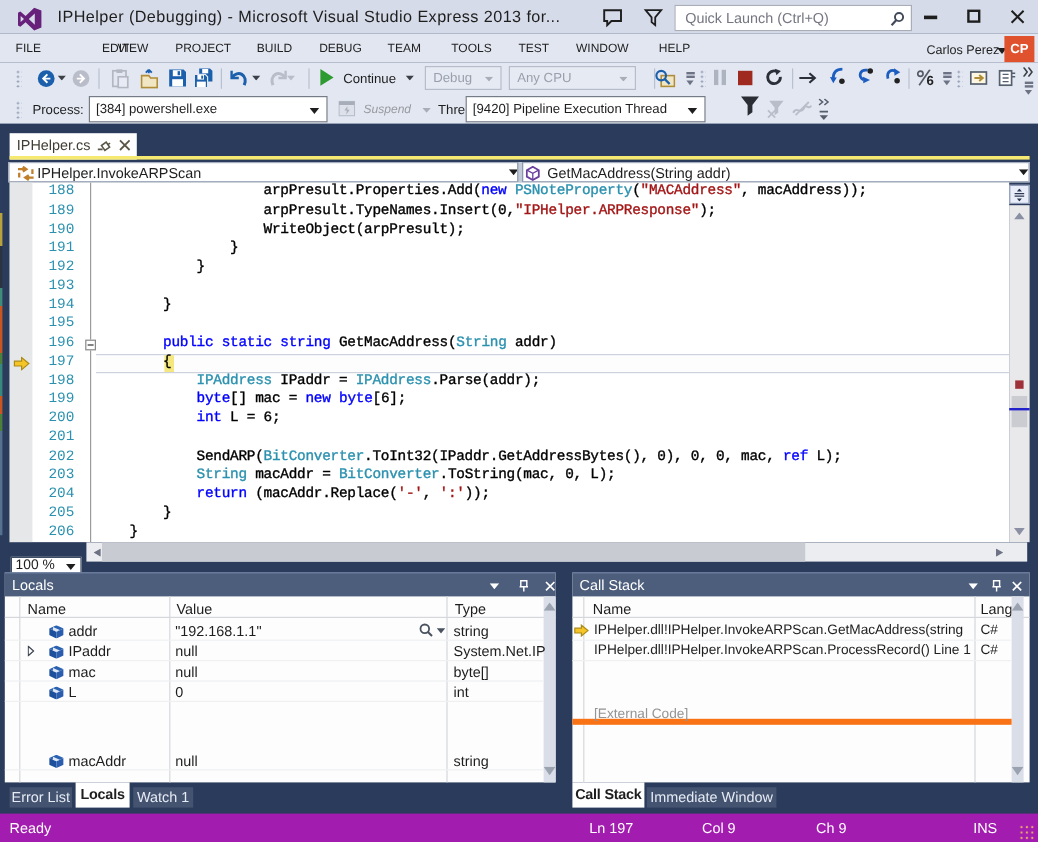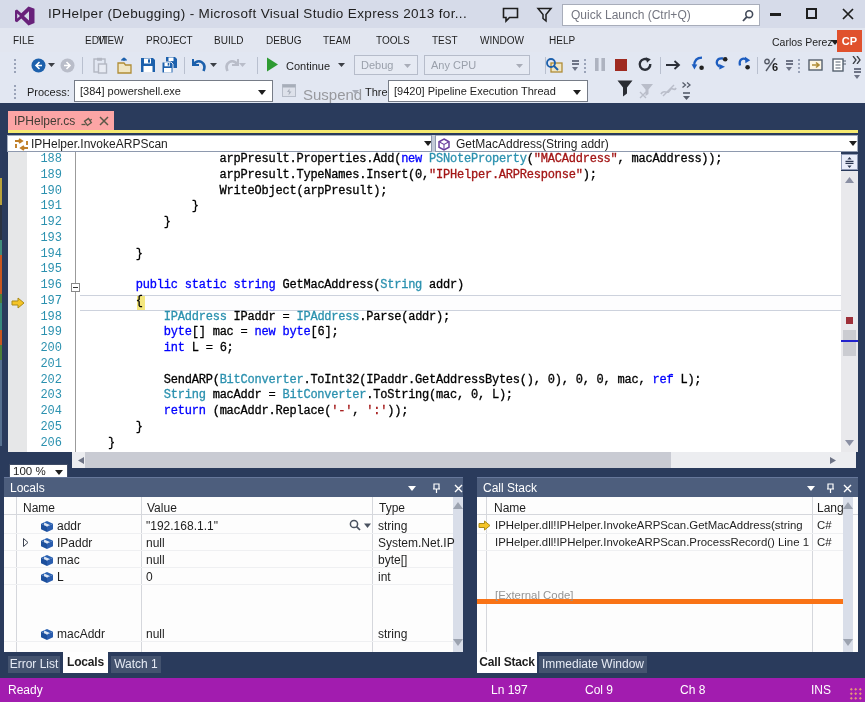--- a/index.html
+++ b/index.html
@@ -222,21 +222,21 @@
       <svg class="abs" style="right:6px;top:9px;" width="8" height="5" viewBox="0 0 8 5">
           <path d="M0 0 h8 l-4 5 z" fill="#1e1e1e"></path>
         </svg>
     </div>
 
     <svg class="abs" style="left:282px;top:32px;" width="14" height="13" viewBox="0 0 14 13">
       <rect x="0.5" y="0.5" width="13" height="12" fill="#dde1ea" stroke="#b6bcc8"></rect>
       <rect x="0.5" y="0.5" width="13" height="3" fill="#a7aeb9"></rect>
       <path d="M7.5 4.5 L5 8 H7 L6.5 11.5 L9.5 7.5 H7.5 Z" fill="#aab0bc"></path>
     </svg>
-    <div class="abs" style="left:303px;top:34px;font-size:15px;color:#98999e;">Suspend</div>
+    <div class="abs" style="left:303px;top:34px;font-size:10px;color:#98999e;font-style:italic;">Suspend</div>
     <svg class="abs" style="left:352px;top:38px;" width="7" height="4" viewBox="0 0 7 4">
         <path d="M0 0 h7 l-3.5 4 z" fill="#a9adb8"></path>
       </svg>
     <div class="abs" style="left:365px;top:34px;font-size:11px;">Thread:</div>
     <div class="abs combo" style="left:388px;top:28px;width:200px;height:22px;">
       <span>[9420] Pipeline Execution Thread</span>
       <svg class="abs" style="right:6px;top:9px;" width="8" height="5" viewBox="0 0 8 5">
           <path d="M0 0 h8 l-4 5 z" fill="#1e1e1e"></path>
         </svg>
     </div>
@@ -256,21 +256,21 @@
     </svg>
     <svg class="abs" style="left:682px;top:30px;" width="9" height="19" viewBox="0 0 9 19">
       <path d="M0.5 0.5 L3.5 3 L0.5 5.5 M5 0.5 L8 3 L5 5.5" fill="none" stroke="#565d6b" stroke-width="1.3"></path>
       <path d="M1 11 h7" stroke="#565d6b" stroke-width="1.6"></path>
       <path d="M1 14 h7 l-3.5 4 z" fill="#565d6b"></path>
     </svg>
   </div>
 
   <div class="abs" style="left:0;top:148px;width:2px;height:298px;background:linear-gradient(#2b3c5e 0 10%, #b8a23a 10% 19%, #2b3340 19% 31%, #3f8c7a 31% 36%, #c8571f 36% 49%, #4c7f3a 49% 52%, #37897d 52% 61%, #c8571f 61% 66%, #4c7f3a 66% 71%, #56708f 71% 100%);"></div>
 
-  <div class="abs" style="left:8px;top:111px;width:106px;height:22px;background:#fca5a5;">
+  <div class="abs" style="left:8px;top:111px;width:106px;height:22px;background:#ffffff;">
     <div class="abs" style="left:6px;top:3px;font-size:12px;color:#413d34;">IPHelper.cs</div>
     <svg class="abs" style="left:73px;top:5px;" width="12" height="12" viewBox="0 0 12 12">
       <path d="M0.5 8.5 H4.5" stroke="#5b5747" stroke-width="1.3" fill="none"></path>
       <g transform="rotate(-35 7 6)">
           <rect x="4.6" y="3.4" width="4.8" height="5" fill="none" stroke="#5b5747" stroke-width="1.3"></rect>
           <path d="M9.4 5.9 H11.6" stroke="#5b5747" stroke-width="1.3"></path>
         </g>
     </svg>
     <svg class="abs" style="left:91px;top:5px;" width="10" height="10" viewBox="0 0 10 10">
       <path d="M1 1 L9 9 M9 1 L1 9" stroke="#5b5747" stroke-width="1.5"></path>
@@ -535,21 +535,21 @@
   <div class="abs ptab" style="left:8px;top:656px;width:52px;">Error List</div>
   <div class="abs ptab active" style="left:63px;top:652px;width:45px;height:21px;line-height:21px;">Locals</div>
   <div class="abs ptab" style="left:111px;top:656px;width:50px;">Watch 1</div>
   <div class="abs ptab active" style="left:477px;top:652px;width:60px;height:21px;line-height:21px;">Call Stack</div>
   <div class="abs ptab" style="left:539px;top:656px;width:108px;">Immediate Window</div>
 
   <div class="abs" style="left:0;top:678px;width:865px;height:24px;background:#a21caf;color:#fff;font-size:12px;">
     <div class="abs" style="left:8px;top:5px;">Ready</div>
     <div class="abs" style="left:491px;top:5px;">Ln 197</div>
     <div class="abs" style="left:585px;top:5px;">Col 9</div>
-    <div class="abs" style="left:680px;top:5px;">Ch 8</div>
+    <div class="abs" style="left:680px;top:5px;">Ch 9</div>
     <div class="abs" style="left:811px;top:5px;">INS</div>
     <div class="abs grip2" style="left:849px;top:9px;width:13px;height:13px;"></div>
   </div>
 
 <style>
   .grip { background-image:radial-gradient(circle, #9aa3b8 1px, transparent 1.1px); background-size:4px 4px; }
   .vsep { width:1px; height:17px; background:#b9c0cf; }
   .ovf { width:8px; height:10px; }
   .ovf::before { content:""; position:absolute; left:0; top:0; width:7px; height:1.5px; background:#6d7385; box-shadow:0 3px 0 #6d7385; }
   .ovf::after { content:""; position:absolute; left:0; top:7px; border-left:3.5px solid transparent; border-right:3.5px solid transparent; border-top:4px solid #6d7385; }

